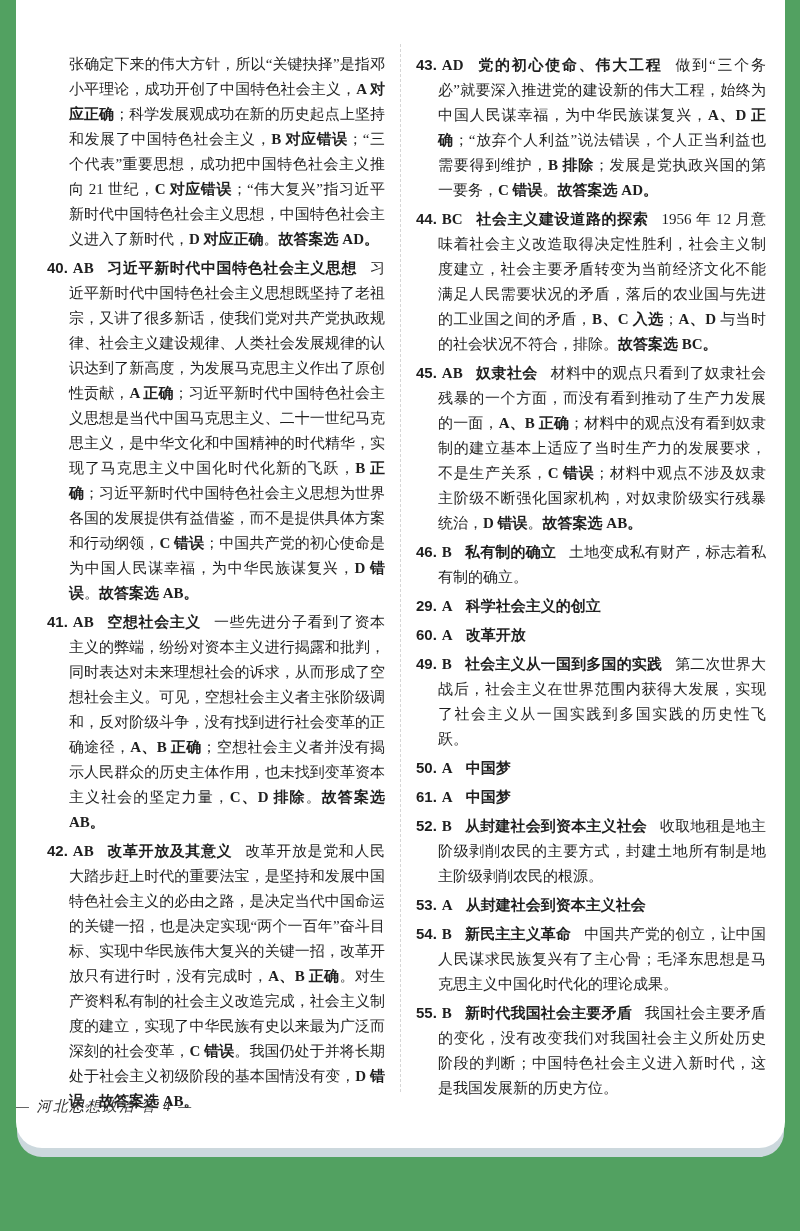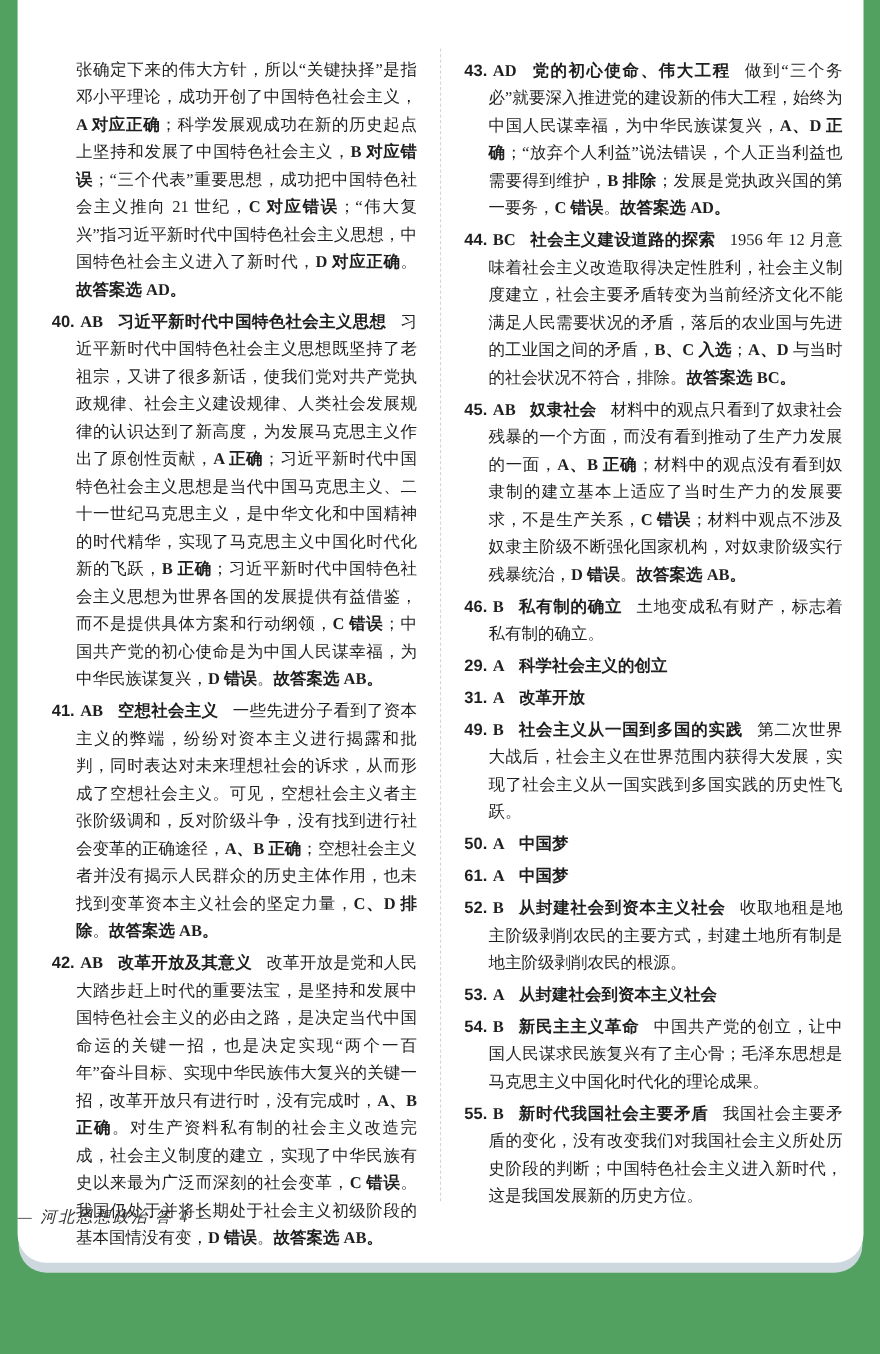--- a/index.html
+++ b/index.html
@@ -25,21 +25,21 @@
     padding: 52px 19px 0 31px;
   }
   .col {
     position: relative;
     z-index: 2;
     font-size: 15px;
     line-height: 25px;
     color: #1f1f1f;
     text-align: justify;
   }
-  .col-left  { width: 338px; margin-right: 43px; }
+  .col-left  { width: 338px; margin-right: 31px; }
   .col-right { width: 350px; }
   .divider {
     position: absolute;
     left: 384px; top: 44px;
     height: 1048px; width: 0;
     border-left: 1px dashed #d6d6d6;
     z-index: 1;
   }
   .question { padding-left: 22px; text-indent: -22px; margin-bottom: 3px; }
   .question.continuation { text-indent: 0; }
@@ -103,21 +103,21 @@
         <div class="question"><span class="qnum">40.</span><span class="qans">AB</span><span class="qtopic">习近平新时代中国特色社会主义思想</span><span class="seg">习近平新时代中国特色社会主义思想既坚持了老祖宗，又讲了很多新话，使我们党对共产党执政规律、社会主义建设规律、人类社会发展规律的认识达到了新高度，为发展马克思主义作出了原创性贡献，</span><span class="seg bold">A 正确</span><span class="seg">；习近平新时代中国特色社会主义思想是当代中国马克思主义、二十一世纪马克思主义，是中华文化和中国精神的时代精华，实现了马克思主义中国化时代化新的飞跃，</span><span class="seg bold">B 正确</span><span class="seg">；习近平新时代中国特色社会主义思想为世界各国的发展提供有益借鉴，而不是提供具体方案和行动纲领，</span><span class="seg bold">C 错误</span><span class="seg">；中国共产党的初心使命是为中国人民谋幸福，为中华民族谋复兴，</span><span class="seg bold">D 错误</span><span class="seg">。</span><span class="seg bold">故答案选 AB。</span></div>
         <div class="question"><span class="qnum">41.</span><span class="qans">AB</span><span class="qtopic">空想社会主义</span><span class="seg">一些先进分子看到了资本主义的弊端，纷纷对资本主义进行揭露和批判，同时表达对未来理想社会的诉求，从而形成了空想社会主义。可见，空想社会主义者主张阶级调和，反对阶级斗争，没有找到进行社会变革的正确途径，</span><span class="seg bold">A、B 正确</span><span class="seg">；空想社会主义者并没有揭示人民群众的历史主体作用，也未找到变革资本主义社会的坚定力量，</span><span class="seg bold">C、D 排除</span><span class="seg">。</span><span class="seg bold">故答案选 AB。</span></div>
         <div class="question"><span class="qnum">42.</span><span class="qans">AB</span><span class="qtopic">改革开放及其意义</span><span class="seg">改革开放是党和人民大踏步赶上时代的重要法宝，是坚持和发展中国特色社会主义的必由之路，是决定当代中国命运的关键一招，也是决定实现“两个一百年”奋斗目标、实现中华民族伟大复兴的关键一招，改革开放只有进行时，没有完成时，</span><span class="seg bold">A、B 正确</span><span class="seg">。对生产资料私有制的社会主义改造完成，社会主义制度的建立，实现了中华民族有史以来最为广泛而深刻的社会变革，</span><span class="seg bold">C 错误</span><span class="seg">。我国仍处于并将长期处于社会主义初级阶段的基本国情没有变，</span><span class="seg bold">D 错误</span><span class="seg">。</span><span class="seg bold">故答案选 AB。</span></div>
       </div>
     <div class="col col-right">
         <div class="question"><span class="qnum">43.</span><span class="qans">AD</span><span class="qtopic">党的初心使命、伟大工程</span><span class="seg">做到“三个务必”就要深入推进党的建设新的伟大工程，始终为中国人民谋幸福，为中华民族谋复兴，</span><span class="seg bold">A、D 正确</span><span class="seg">；“放弃个人利益”说法错误，个人正当利益也需要得到维护，</span><span class="seg bold">B 排除</span><span class="seg">；发展是党执政兴国的第一要务，</span><span class="seg bold">C 错误</span><span class="seg">。</span><span class="seg bold">故答案选 AD。</span></div>
         <div class="question"><span class="qnum">44.</span><span class="qans">BC</span><span class="qtopic">社会主义建设道路的探索</span><span class="seg">1956 年 12 月意味着社会主义改造取得决定性胜利，社会主义制度建立，社会主要矛盾转变为当前经济文化不能满足人民需要状况的矛盾，落后的农业国与先进的工业国之间的矛盾，</span><span class="seg bold">B、C 入选</span><span class="seg">；</span><span class="seg bold">A、D</span><span class="seg"> 与当时的社会状况不符合，排除。</span><span class="seg bold">故答案选 BC。</span></div>
         <div class="question"><span class="qnum">45.</span><span class="qans">AB</span><span class="qtopic">奴隶社会</span><span class="seg">材料中的观点只看到了奴隶社会残暴的一个方面，而没有看到推动了生产力发展的一面，</span><span class="seg bold">A、B 正确</span><span class="seg">；材料中的观点没有看到奴隶制的建立基本上适应了当时生产力的发展要求，不是生产关系，</span><span class="seg bold">C 错误</span><span class="seg">；材料中观点不涉及奴隶主阶级不断强化国家机构，对奴隶阶级实行残暴统治，</span><span class="seg bold">D 错误</span><span class="seg">。</span><span class="seg bold">故答案选 AB。</span></div>
         <div class="question"><span class="qnum">46.</span><span class="qans">B</span><span class="qtopic">私有制的确立</span><span class="seg">土地变成私有财产，标志着私有制的确立。</span></div>
         <div class="question"><span class="qnum">29.</span><span class="qans">A</span><span class="qtopic">科学社会主义的创立</span></div>
-        <div class="question"><span class="qnum">31.</span><span class="qans">A</span><span class="qtopic">改革开放</span></div>
+        <div class="question"><span class="qnum">60.</span><span class="qans">A</span><span class="qtopic">改革开放</span></div>
         <div class="question"><span class="qnum">49.</span><span class="qans">B</span><span class="qtopic">社会主义从一国到多国的实践</span><span class="seg">第二次世界大战后，社会主义在世界范围内获得大发展，实现了社会主义从一国实践到多国实践的历史性飞跃。</span></div>
         <div class="question"><span class="qnum">50.</span><span class="qans">A</span><span class="qtopic">中国梦</span></div>
         <div class="question"><span class="qnum">61.</span><span class="qans">A</span><span class="qtopic">中国梦</span></div>
         <div class="question"><span class="qnum">52.</span><span class="qans">B</span><span class="qtopic">从封建社会到资本主义社会</span><span class="seg">收取地租是地主阶级剥削农民的主要方式，封建土地所有制是地主阶级剥削农民的根源。</span></div>
         <div class="question"><span class="qnum">53.</span><span class="qans">A</span><span class="qtopic">从封建社会到资本主义社会</span></div>
         <div class="question"><span class="qnum">54.</span><span class="qans">B</span><span class="qtopic">新民主主义革命</span><span class="seg">中国共产党的创立，让中国人民谋求民族复兴有了主心骨；毛泽东思想是马克思主义中国化时代化的理论成果。</span></div>
         <div class="question"><span class="qnum">55.</span><span class="qans">B</span><span class="qtopic">新时代我国社会主要矛盾</span><span class="seg">我国社会主要矛盾的变化，没有改变我们对我国社会主义所处历史阶段的判断；中国特色社会主义进入新时代，这是我国发展新的历史方位。</span></div>
       </div>
   </div>
 

